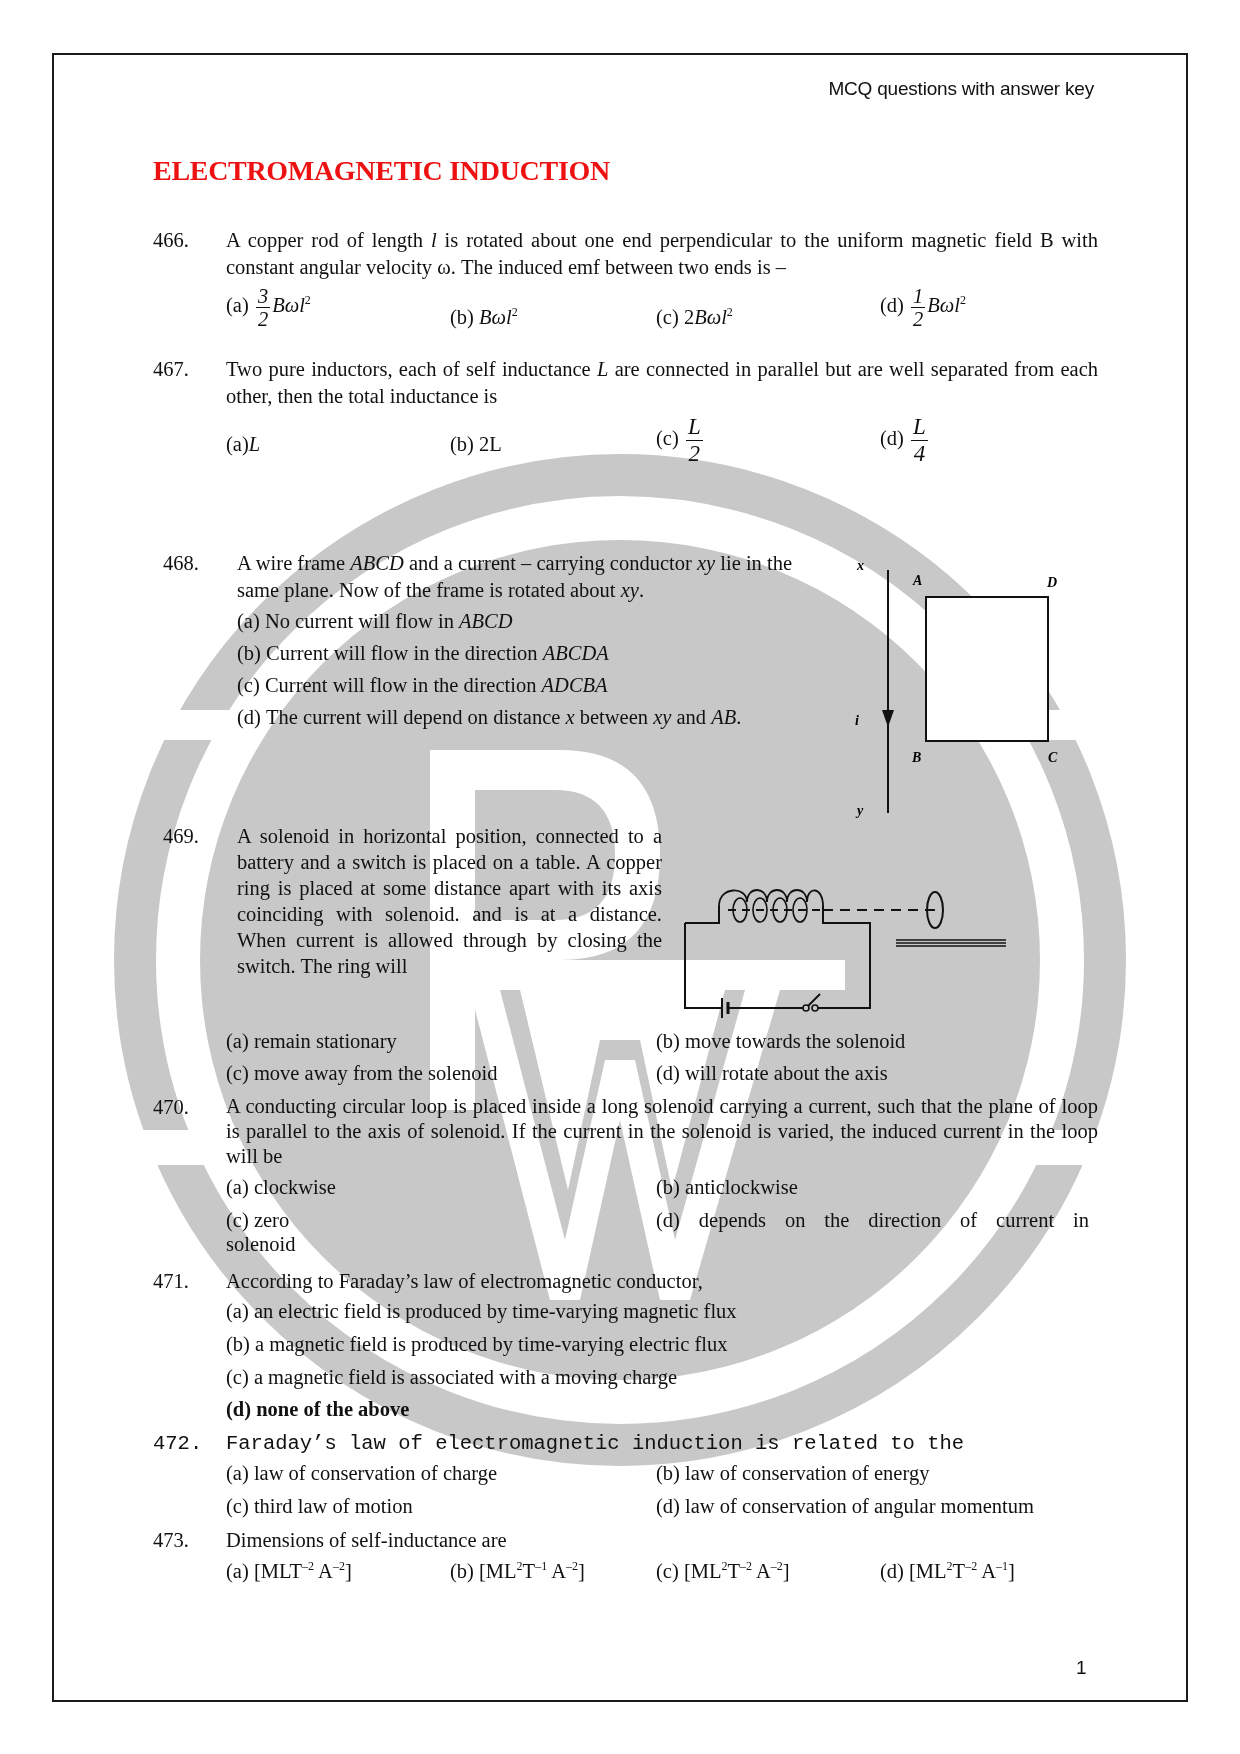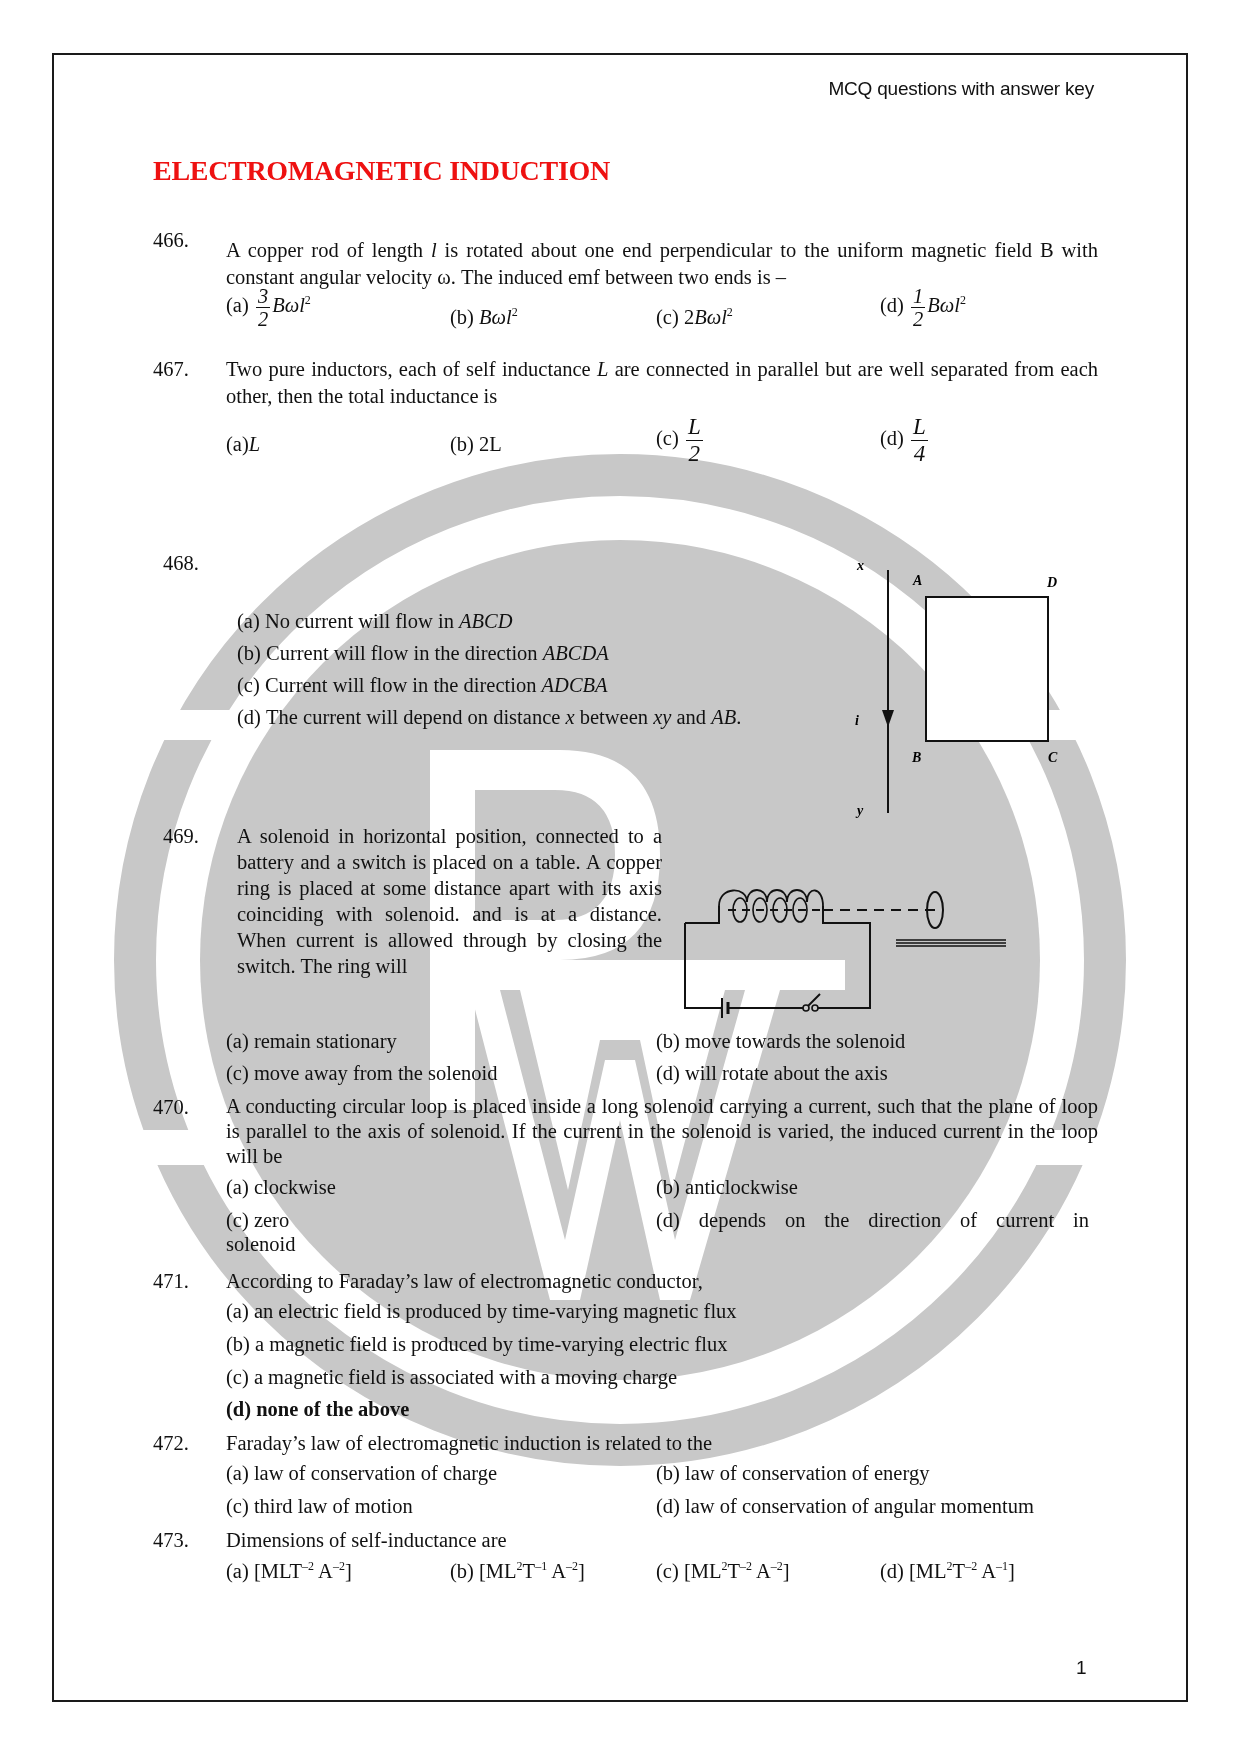--- a/index.html
+++ b/index.html
@@ -53,21 +53,21 @@
   <path d="M430 960 L845 960 L845 990 L780 990 L690 1300 L660 1300 L620 1120 L580 1300 L550 1300 L470 990 L430 990 Z M500 990 L565 1240 L605 1060 L635 1060 L675 1240 L745 990 L725 990 L672 1190 L640 1040 L600 1040 L568 1190 L520 990 Z" fill="#ffffff" fill-rule="evenodd"></path>
 </svg>
 
 <div class="content">
 
   <div class="header-note">MCQ questions with answer key</div>
   <div class="title">ELECTROMAGNETIC INDUCTION</div>
 
   <div class="q" style="left:153px; top:227px; width:945px; height:115px;">
     <span class="q-num">466.</span>
-    <div class="q-text" style="left:73px; top:0; width:872px;margin-top:10px;">
+    <div class="q-text" style="left:73px; top:0; width:872px;">
       <span>A copper rod of length </span><i>l</i><span> is rotated about one end perpendicular to the uniform magnetic field B with constant angular velocity ω. The induced emf between two ends is –</span>
     </div>
   </div>
   <div class="opt" style="left:226px; top:285px;">
     <span>(a)</span>
     <span class="frac"><span class="num">3</span><span class="den">2</span></span><i>Bωl</i><sup>2</sup>
   </div>
   <div class="opt" style="left:450px; top:306px;">
     <span>(b)</span> <i>Bωl</i><sup>2</sup>
   </div>
@@ -95,20 +95,23 @@
     <span>(c)</span>
     <span class="frac" style="font-size:23px; line-height:26px;"><span class="num">L</span><span class="den">2</span></span>
   </div>
   <div class="opt" style="left:880px; top:414px;">
     <span>(d)</span>
     <span class="frac" style="font-size:23px; line-height:26px;"><span class="num">L</span><span class="den">4</span></span>
   </div>
 
   <div class="q" style="left:163px; top:550px; width:660px; height:60px;">
     <span class="q-num">468.</span>
+    <div class="q-text" style="left:74px; top:0; width:586px; text-align:left;">
+      <span>A wire frame </span><i>ABCD</i><span> and a current – carrying conductor </span><i>xy</i><span> lie in the same plane. Now of the frame is rotated about </span><i>xy</i><span>.</span>
+    </div>
   </div>
   <div class="opt" style="left:237px; top:610px;">
     <span>(a)</span>&nbsp;<span>No current will flow in </span><i>ABCD</i>
   </div>
   <div class="opt" style="left:237px; top:642px;">
     <span>(b)</span>&nbsp;<span>Current will flow in the direction </span><i>ABCDA</i>
   </div>
   <div class="opt" style="left:237px; top:674px;">
     <span>(c)</span>&nbsp;<span>Current will flow in the direction </span><i>ADCBA</i>
   </div>
@@ -206,21 +209,21 @@
   <div class="opt" style="left:226px; top:1333px;">
     <span>(b)</span>&nbsp;<span>a magnetic field is produced by time-varying electric flux</span>
   </div>
   <div class="opt" style="left:226px; top:1366px;">
     <span>(c)</span>&nbsp;<span>a magnetic field is associated with a moving charge</span>
   </div>
   <div class="opt" style="left:226px; top:1398px;font-weight:bold;">
     <span>(d)</span>&nbsp;<span>none of the above</span>
   </div>
 
-  <div class="q" style="left:153px; top:1430px; width:945px; height:30px;">
+  <div class="q" style="left:153px; top:1430px; width:945px; height:30px;font-family:Liberation Mono, monospace;">
     <span class="q-num">472.</span>
     <div class="q-text" style="left:73px; top:0; width:872px;">Faraday’s law of electromagnetic induction is related to the</div>
   </div>
   <div class="opt" style="left:226px; top:1462px;">
     <span>(a)</span>&nbsp;<span>law of conservation of charge</span>
   </div>
   <div class="opt" style="left:656px; top:1462px;">
     <span>(b)</span>&nbsp;<span>law of conservation of energy</span>
   </div>
   <div class="opt" style="left:226px; top:1495px;">

